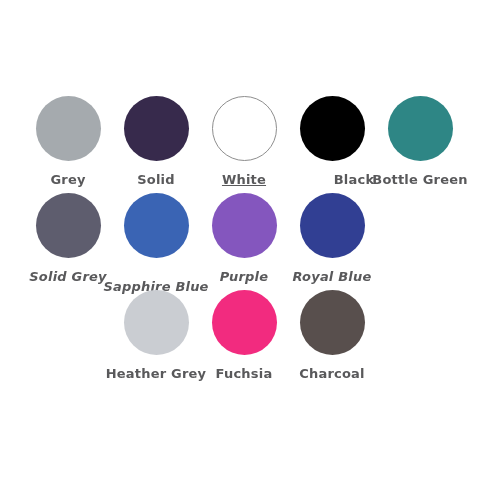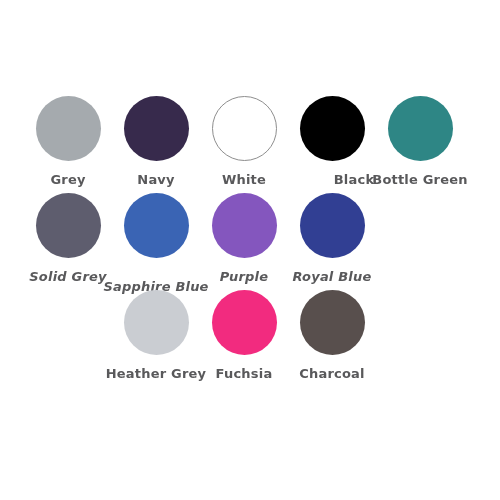--- a/index.html
+++ b/index.html
@@ -73,26 +73,26 @@
 <div id="swatch-board">
 
   <div class="swatch-row row-1">
   <div class="swatch-cell">
     <span class="swatch-dot" style="background: rgb(165, 170, 174);"></span>
     <span class="swatch-label" style="color: rgb(89, 89, 91);">Grey</span>
   </div>
 
   <div class="swatch-cell">
     <span class="swatch-dot" style="background: rgb(55, 42, 76);"></span>
-    <span class="swatch-label" style="color: rgb(89, 89, 91);">Navy</span>
+    <span class="swatch-label" style="color: rgb(89, 89, 91);">Solid</span>
   </div>
 
   <div class="swatch-cell">
     <span class="swatch-dot has-outline" style="background: rgb(255, 255, 255); border-color: rgb(142, 142, 142);"></span>
-    <span class="swatch-label" style="color: rgb(89, 89, 91);">White</span>
+    <span class="swatch-label" style="color: rgb(89, 89, 91); text-decoration: underline;">White</span>
   </div>
 
   <div class="swatch-cell">
     <span class="swatch-dot" style="background: rgb(0, 0, 0);"></span>
     <span class="swatch-label" style="color: rgb(89, 89, 91); margin-left: 44px;">Black</span>
   </div>
 
   <div class="swatch-cell">
     <span class="swatch-dot" style="background: rgb(46, 134, 133);"></span>
     <span class="swatch-label" style="color: rgb(89, 89, 91);">Bottle Green</span>

